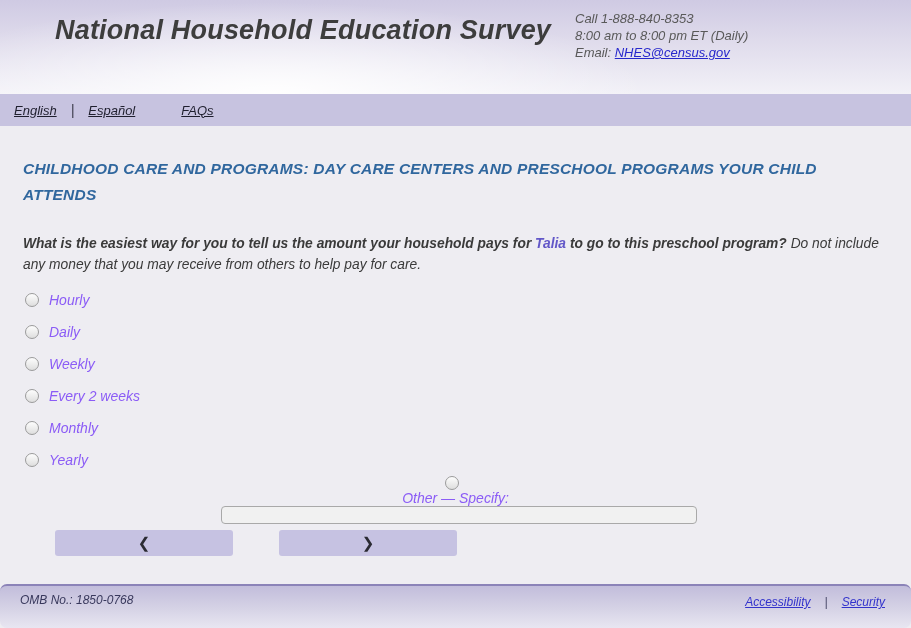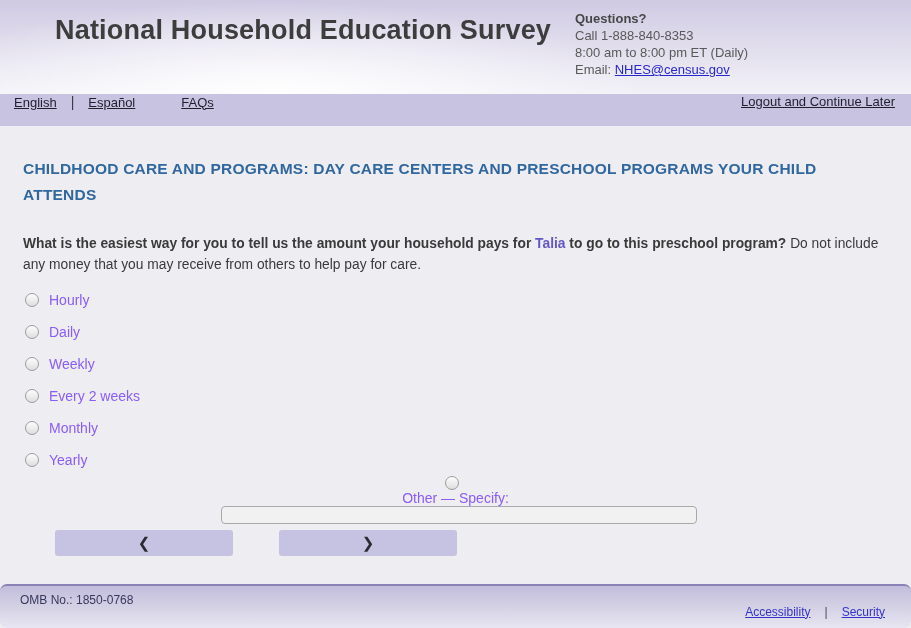--- a/index.html
+++ b/index.html
@@ -1,15 +1,15 @@
 <!DOCTYPE html>
 <html><head>
 <meta charset="utf-8">
 <style>
-  * { margin: 0; padding: 0; box-sizing: border-box; }
+  * { margin: 0; padding: 0; box-sizing: border-box; font-style: italic; }
   html, body { width: 911px; height: 628px; }
   body {
     font-family: "Liberation Sans", sans-serif;
     background: #eeedf2;
     overflow: hidden;
     position: relative;
   }
 
   
   .header {
@@ -37,21 +37,21 @@
     line-height: 17px;
   }
   .questions-heading { font-weight: bold; color: #474747; }
   .email-link { color: #2727cc; text-decoration: underline; cursor: pointer; }
 
   
   .navbar {
     height: 32px;
     background: #c7c3e0;
     display: flex;
-    align-items: flex-start;
+    align-items: center;
     justify-content: space-between;
     padding: 0 16px 0 14px;
     font-size: 13px;
   }
   .navbar-left { display: flex; align-items: center; gap: 14px; }
   .nav-link {
     color: #1f1f2e;
     text-decoration: underline;
     cursor: pointer;
   }
@@ -147,46 +147,44 @@
     height: 44px;
     border-top: 2px solid #8b83b8;
     background: linear-gradient(to bottom, #c2bddb 0%, #d6d3e6 55%, #e8e6f1 100%);
     display: flex;
     justify-content: space-between;
     padding: 6px 26px 0 20px;
     font-size: 12px;
     border-radius: 7px;
   }
   .footer-left { color: #38385c; line-height: 17px; }
-  .footer-right { display: flex; gap: 14px; align-items: center; padding-top: 3px; }
+  .footer-right { display: flex; gap: 14px; align-items: flex-start; padding-top: 3px; }
   .footer-link { color: #3333cc; text-decoration: underline; cursor: pointer; }
   .footer-sep { color: #4a4a6a; }
 </style>
 </head>
 <body>
 
 <div class="header">
   <div class="header-title">National Household Education Survey</div>
   <div class="questions-block">
-    <div class="questions-heading">Questions?</div>
     <div>Call 1-888-840-8353</div>
     <div>8:00 am to 8:00 pm ET (Daily)</div>
     <div><span>Email: </span><a class="email-link">NHES@census.gov</a></div>
   </div>
 </div>
 
 <div class="navbar">
   <div class="navbar-left">
     <a class="nav-link">English</a>
     <span class="nav-sep">|</span>
     <a class="nav-link">Español</a>
     <span class="nav-gap"></span>
     <a class="nav-link">FAQs</a>
   </div>
-  <a class="nav-link">Logout and Continue Later</a>
 </div>
 
 <div class="content">
   <div class="section-title">CHILDHOOD CARE AND PROGRAMS: DAY CARE CENTERS AND PRESCHOOL PROGRAMS YOUR CHILD ATTENDS</div>
 
   <div class="question"><span class="q-bold">What is the easiest way for you to tell us the amount your household pays for </span><span class="child-name">Talia</span><span class="q-bold"> to go to this preschool program? </span><span>Do not include any money that you may receive from others to help pay for care.</span></div>
 
   <div class="options">
     <div class="option-row">
       <span class="radio"></span>

